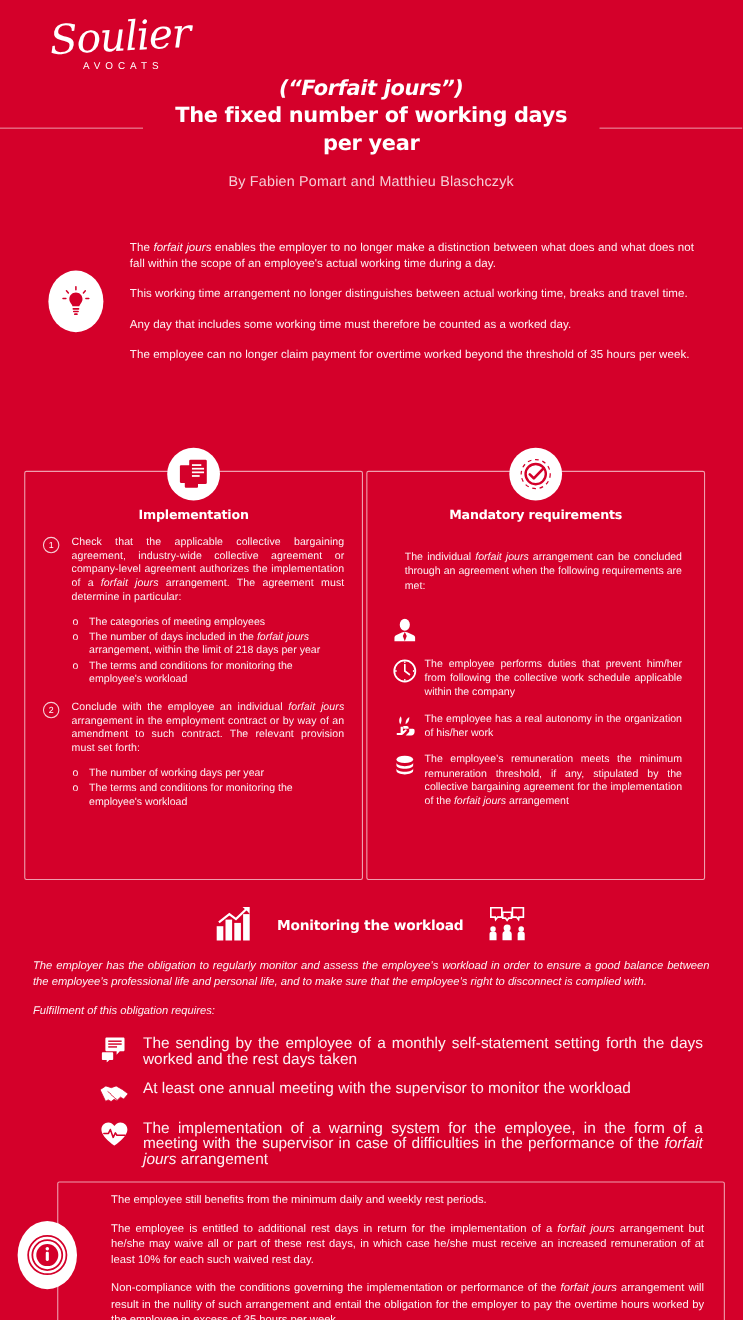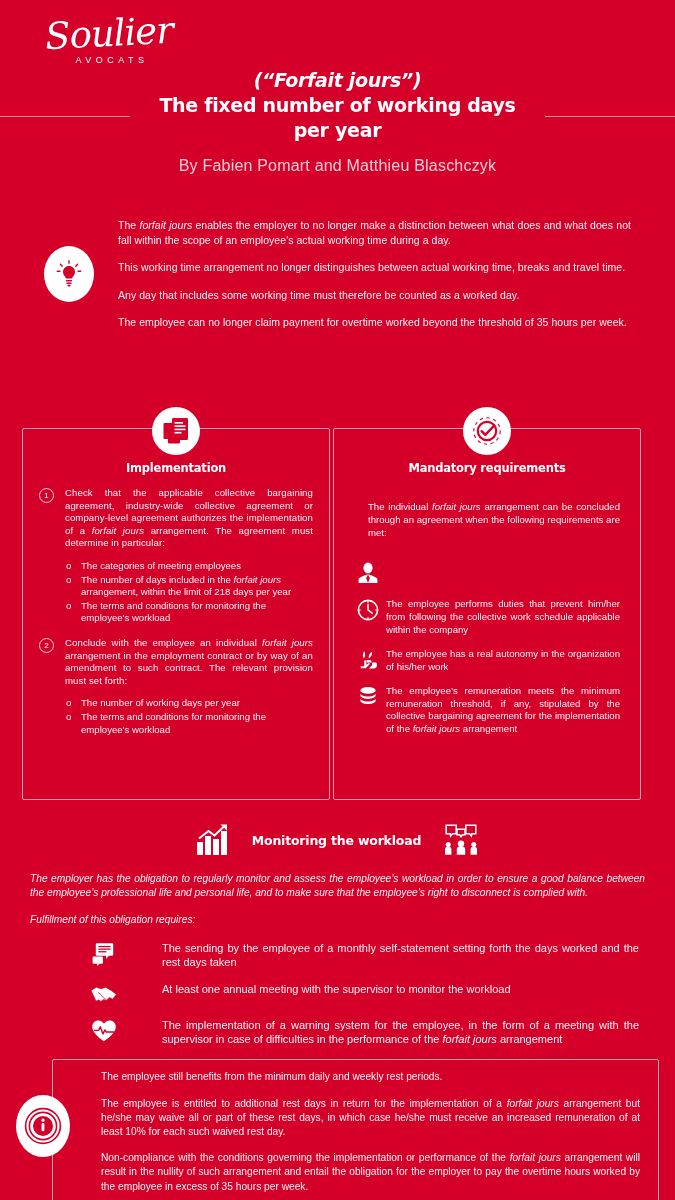--- a/index.html
+++ b/index.html
@@ -80,21 +80,21 @@
     font-family: "DejaVu Sans", sans-serif;
     font-weight: bold;
     font-size: 19px;
     line-height: 25px;
     letter-spacing: -0.3px;
     color: #ffffff;
   }
   .title-line.italic { font-style: italic; }
   .byline {
     margin-top: 14px;
-    font-size: 16px;
+    font-size: 13px;
     color: #f6cdd6;
     letter-spacing: 0.2px;
   }
 
   
   .intro {
     position: relative;
     margin-top: 6px;
     padding: 0 34px 0 0;
     min-height: 160px;
@@ -278,26 +278,25 @@
     margin-bottom: 13px;
   }
   .mon-ico {
     flex: 0 0 52px;
     display: flex;
     justify-content: center;
     padding-top: 1px;
   }
   .mon-txt {
     flex: 1;
-    font-size: 11px;
+    font-size: 14px;
     line-height: 14.2px;
     color: #fdf0f3;
     text-align: justify;
     padding-right: 6px;
-    margin-left: 32px;
   }
 
   
   .note {
     position: relative;
     margin: 8px 16px 0 16px;
     height: 158px;
   }
   .note-box {
     position: absolute;

